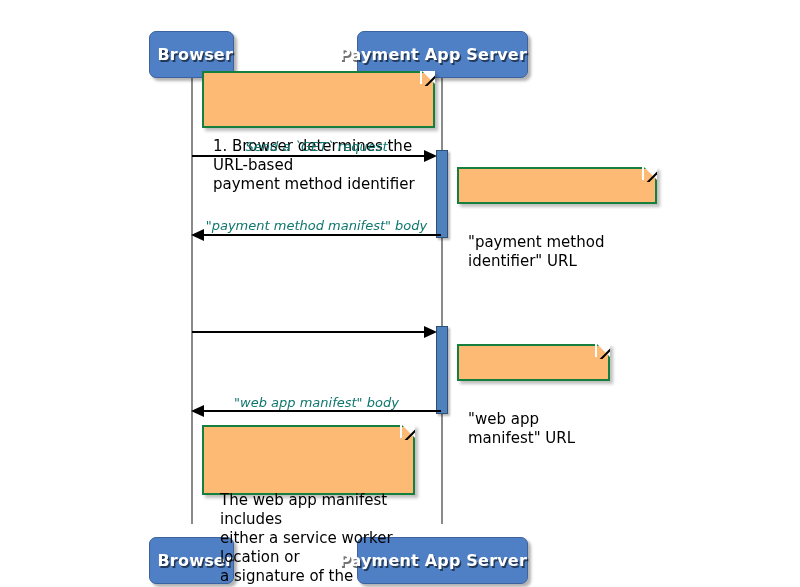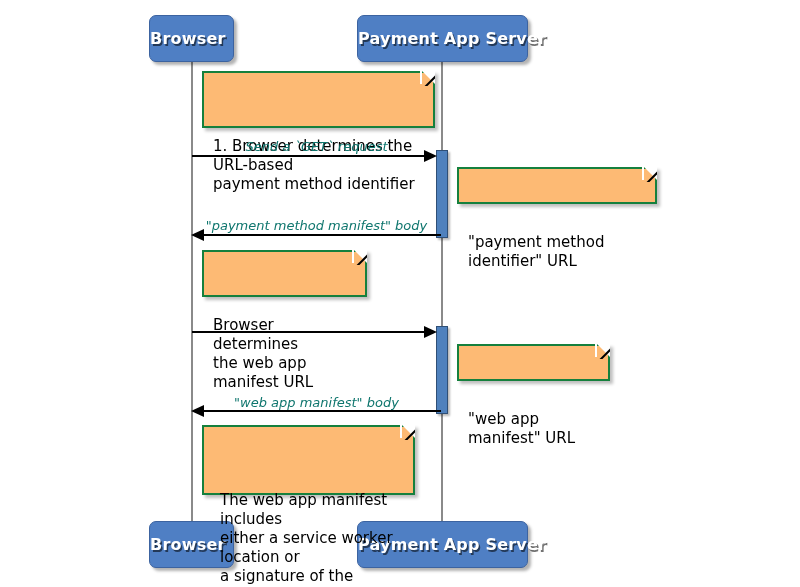--- a/index.html
+++ b/index.html
@@ -36,24 +36,25 @@
     box-sizing: border-box;
     border-radius: 7px;
     background: #4f7fc4;
     border: 1px solid #3c63a0;
     box-shadow: 3px 3px 3px rgba(0,0,0,0.30);
     color: #ffffff;
     font-weight: bold;
     font-size: 16px;
     display: flex;
     align-items: center;
-    justify-content: flex-start;
+    justify-content: flex-end;
     letter-spacing: 0.2px;
     text-shadow: 1.5px 1.5px 0 rgba(0,0,0,0.55);
     white-space: nowrap;
+    margin-top: 16px;
   }
 
   
   .activation {
     position: absolute;
     box-sizing: border-box;
     width: 12px;
     background: #4f81bd;
     border: 1px solid #2f4f76;
     box-shadow: 2px 2px 2px rgba(0,0,0,0.28);
@@ -181,26 +182,20 @@
     <span class="fold-edge"></span>
     <span>"payment method identifier" URL</span>
   </div>
 
   <div class="message-label" style="left:192px; top:218px; width:249px;">
     <span>"payment method manifest" body</span>
   </div>
   <div class="message" style="left:204px; top:234px; width:237px;"></div>
   <div class="arrowhead left" style="left:191px; top:229px;"></div>
 
-  <div class="note" style="left:202px; top:250px; width:165px; height:47px;">
-    <span class="fold"></span>
-    <span class="fold-edge"></span>
-    <span>Browser determines
-the web app manifest URL</span>
-  </div>
 
   <div class="message" style="left:192px; top:331px; width:237px;"></div>
   <div class="arrowhead right" style="left:424px; top:326px;"></div>
 
   <div class="note" style="left:457px; top:344px; width:153px; height:37px;">
     <span class="fold"></span>
     <span class="fold-edge"></span>
     <span>"web app manifest" URL</span>
   </div>
 

